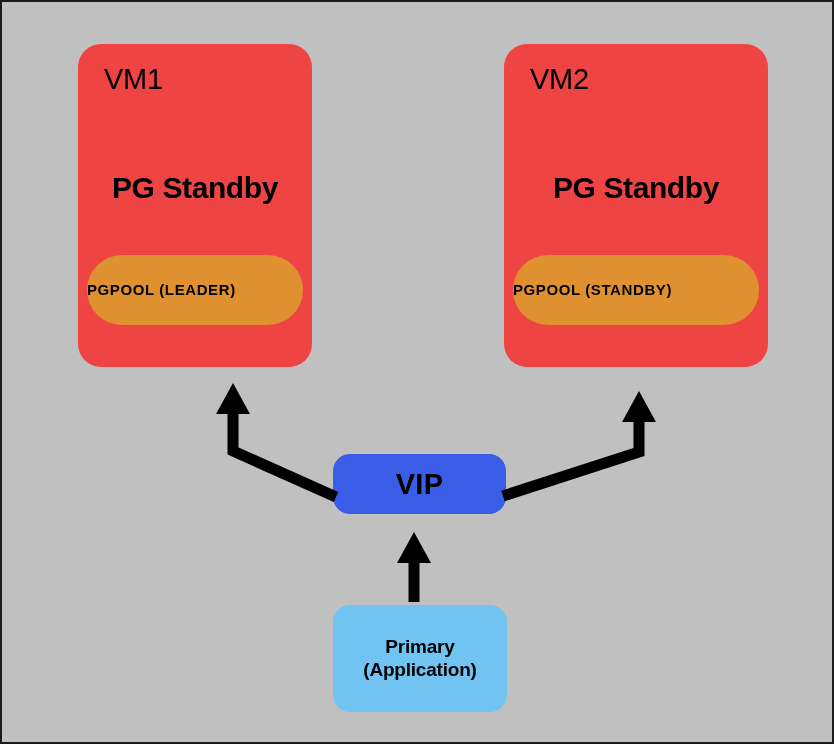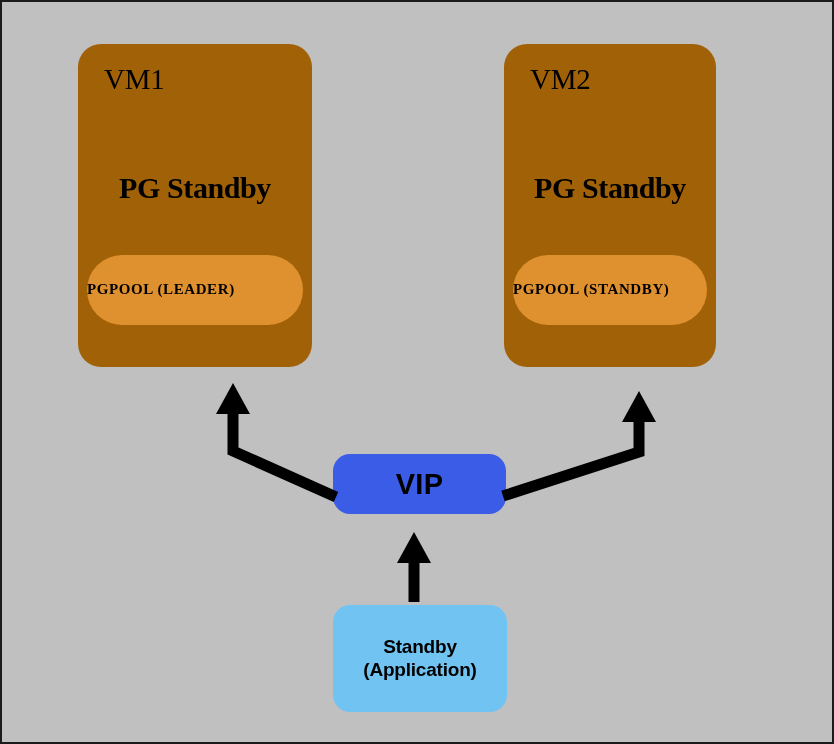--- a/index.html
+++ b/index.html
@@ -26,28 +26,27 @@
     display: flex;
     flex-direction: column;
     align-items: center;
     justify-content: center;
     color: #000000;
     text-align: center;
     line-height: 1.18;
   }
   
   .vm-box {
-    background: #a16207;
+    background: #ef4444;
     border-radius: 23px;
     align-items: stretch;
     justify-content: flex-start;
-    font-family: Liberation Serif, serif;
   }
   #vm1-box { left: 76px;  top: 42px; width: 234px; height: 323px; }
-  #vm2-box { left: 502px; top: 42px; width: 212px; height: 323px; }
+  #vm2-box { left: 502px; top: 42px; width: 264px; height: 323px; }
 
   .vm-title {
     position: absolute;
     top: 18px;
     left: 26px;
     font-size: 29px;
     font-weight: 400;
     letter-spacing: -0.3px;
     color: #000000;
   }
@@ -131,21 +130,21 @@
     <div class="pill">
       <span>PGPOOL (STANDBY)</span>
     </div>
   </div>
 
   <div class="node" id="vip-box">
     <span>VIP</span>
   </div>
 
   <div class="node" id="client-box">
-    <span>Standby</span>
+    <span>Primary</span>
     <span>(Application)</span>
   </div>
 
   <svg id="connector-layer" viewBox="0 0 834 744">
 
     <g>
       <path d="M 334 495 L 231 449 L 231 404" fill="none" stroke="#000000" stroke-width="11" stroke-linecap="butt" stroke-linejoin="miter"></path>
       <polygon points="231,381 214,412 248,412" fill="#000000"></polygon>
     </g>
 

